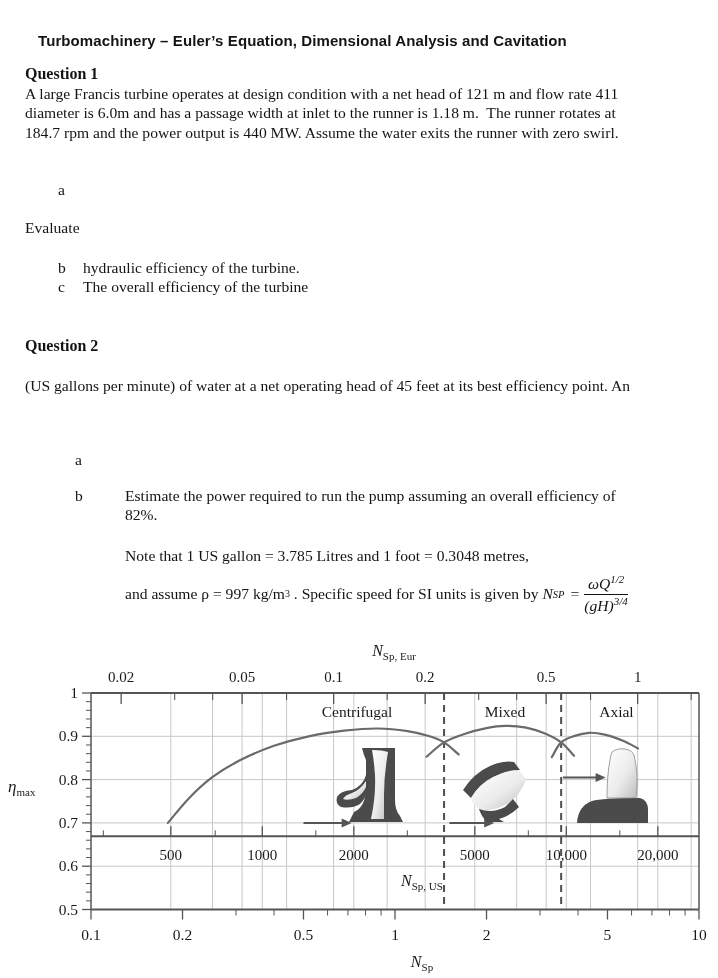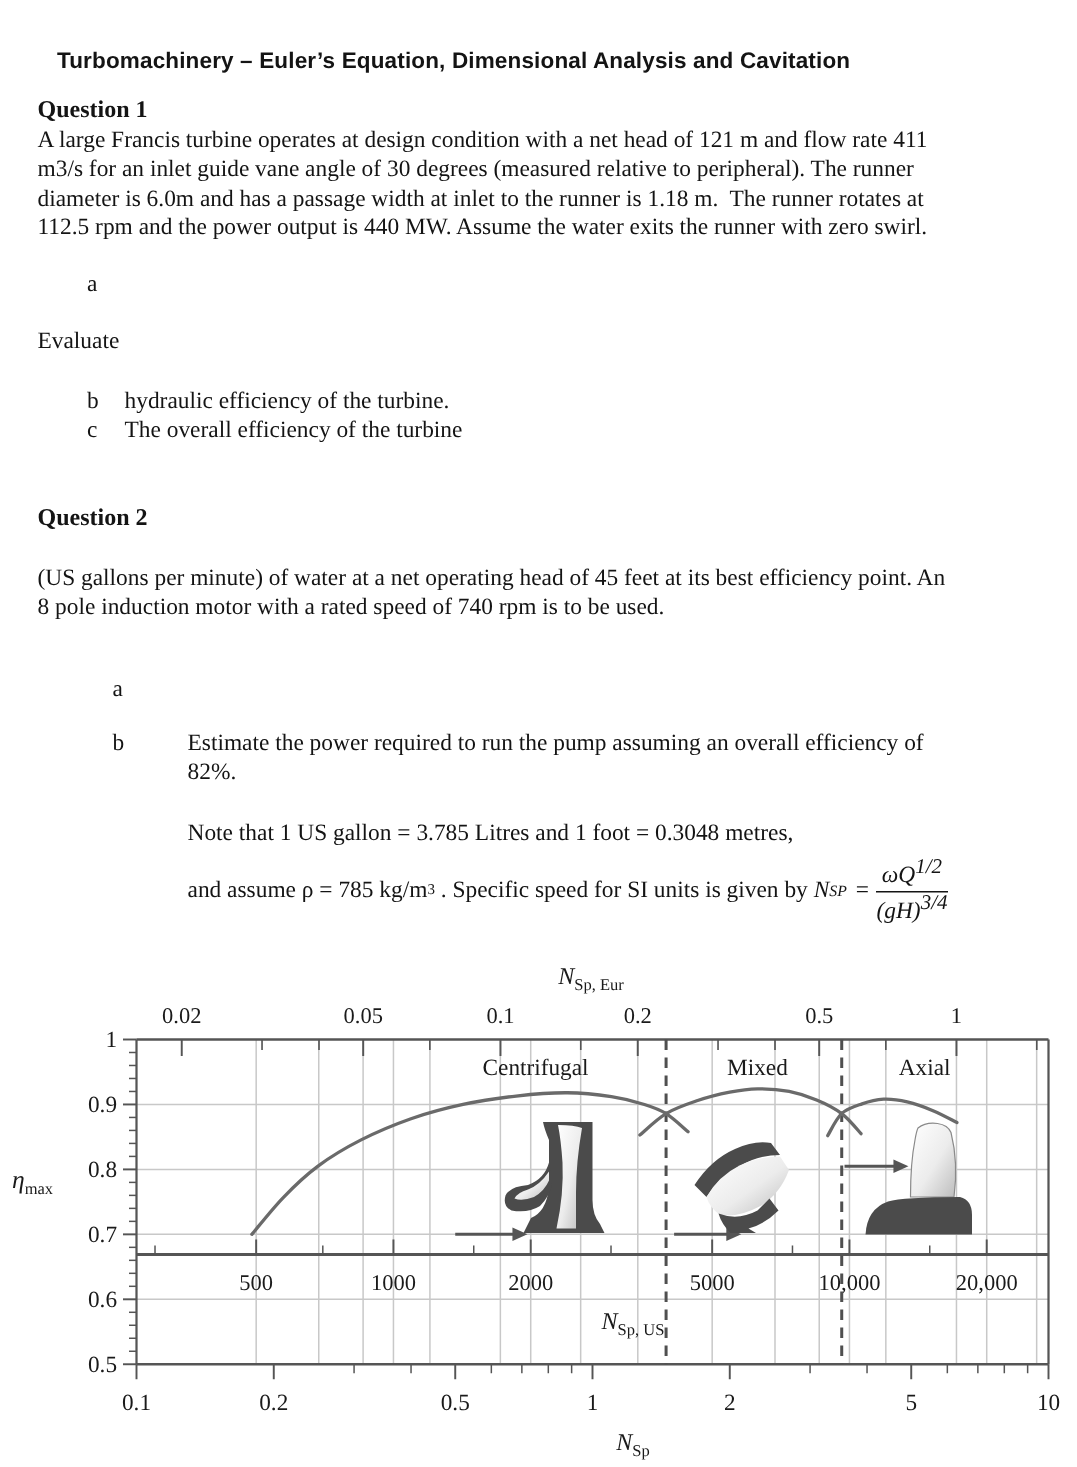--- a/index.html
+++ b/index.html
@@ -15,76 +15,74 @@
   .itemrow .itext{position:absolute;white-space:pre;}
   .q1label{left:58px;} .q1text{left:83px;}
   .q2label{left:75px;} .q2text{left:125px;}
   .plain{position:absolute;font-size:15.6px;white-space:pre;}
   .note2{position:absolute;left:125px;top:566px;height:56px;display:flex;align-items:center;
          font-size:15.6px;}
   .note2 .seg{white-space:pre;}
   sup.s3{font-size:10px;vertical-align:super;line-height:0;}
   .math i{font-style:italic;}
   .msub{font-size:10.5px;font-style:italic;vertical-align:-4px;}
-  .msup{font-size:14px;font-style:italic;vertical-align:6px;}
+  .msup{font-size:11px;font-style:italic;vertical-align:6px;}
   .frac{display:inline-block;text-align:center;vertical-align:middle;margin-left:5px;line-height:1.05;}
   .frac .num{display:block;border-bottom:1.3px solid #141414;padding:0 3px 1px 3px;}
   .frac .den{display:block;padding-top:1px;}
   .eqsign{margin-left:6px;}
   .chart{position:absolute;left:0;top:640px;width:718px;height:338px;}
 </style>
 </head>
 <body>
 
 <div class="page">
 
   <div class="title">Turbomachinery – Euler’s Equation, Dimensional Analysis and Cavitation</div>
 
   <div class="heading" style="top:65px">Question 1</div>
   <div class="para" style="top:84px">
     <div class="pline">A large Francis turbine operates at design condition with a net head of 121 m and flow rate 411</div>
-    <div class="pline">m3/s for an inlet guide vane angle of 30 degrees (measured relative to peripheral). The runner</div>
     <div class="pline">diameter is 6.0m and has a passage width at inlet to the runner is 1.18 m.  The runner rotates at</div>
-    <div class="pline">112.5 rpm and the power output is 440 MW. Assume the water exits the runner with zero swirl.</div>
+    <div class="pline">184.7 rpm and the power output is 440 MW. Assume the water exits the runner with zero swirl.</div>
   </div>
 
   <div class="itemrow" style="top:181px">
     <span class="ilabel q1label">a</span>
   </div>
 
   <div class="plain" style="left:25px;top:219px">Evaluate</div>
 
   <div class="itemrow" style="top:259px">
     <span class="ilabel q1label">b</span>
     <span class="itext q1text">hydraulic efficiency of the turbine.</span>
   </div>
   <div class="itemrow" style="top:278px">
     <span class="ilabel q1label">c</span>
     <span class="itext q1text">The overall efficiency of the turbine</span>
   </div>
 
   <div class="heading" style="top:337px">Question 2</div>
   <div class="para" style="top:376px">
     <div class="pline">(US gallons per minute) of water at a net operating head of 45 feet at its best efficiency point. An</div>
-    <div class="pline">8 pole induction motor with a rated speed of 740 rpm is to be used.</div>
   </div>
 
   <div class="itemrow" style="top:451px">
     <span class="ilabel q2label">a</span>
   </div>
   <div class="itemrow" style="top:487px">
     <span class="ilabel q2label">b</span>
     <span class="itext q2text">Estimate the power required to run the pump assuming an overall efficiency of</span>
   </div>
   <div class="plain" style="left:125px;top:506px">82%.</div>
 
   <div class="plain" style="left:125px;top:547px">Note that 1 US gallon = 3.785 Litres and 1 foot = 0.3048 metres,</div>
 
   <div class="note2 math">
-    <span class="seg">and assume ρ = 785 kg/m</span>
+    <span class="seg">and assume ρ = 997 kg/m</span>
       <sup class="s3">3</sup>
       <span class="seg"> . Specific speed for SI units is given by </span>
       <i>N</i>
       <span class="msub">SP</span>
       <span class="eqsign">=</span>
       <span class="frac">
         <span class="num"><i>ωQ</i><span class="msup">1/2</span></span>
         <span class="den"><i>(gH)</i><span class="msup">3/4</span></span>
       </span>
   </div>

